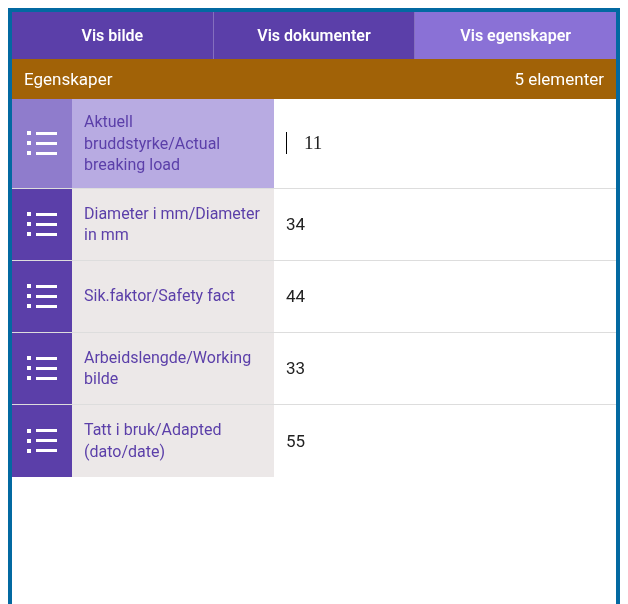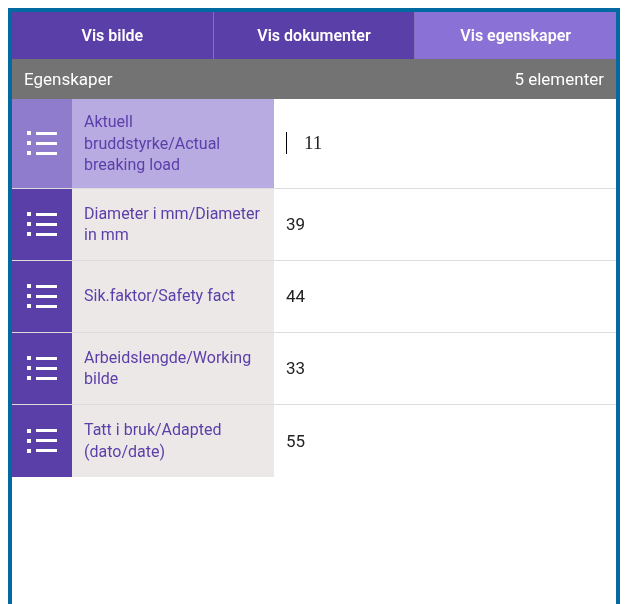--- a/index.html
+++ b/index.html
@@ -27,21 +27,21 @@
     cursor: pointer;
   }
   .tab:last-child { border-right: none; }
   .tab.active {
     background: #8a71d6;
   }
   .header {
     display: flex;
     justify-content: space-between;
     align-items: center;
-    background: #737373;
+    background: #a16207;
     color: #fff;
     padding: 10px 12px;
     font-size: 17px;
   }
   .rows {
     background: #fff;
   }
   .row {
     display: flex;
     align-items: stretch;
@@ -166,21 +166,21 @@
               <div class="dot"></div>
               <div class="bar"></div>
             </div>
             <div class="line">
               <div class="dot"></div>
               <div class="bar"></div>
             </div>
           </div>
         </div>
         <div class="label-cell">Diameter i mm/Diameter in mm</div>
-        <div class="value-cell">39</div>
+        <div class="value-cell">34</div>
       </div>
       <div class="row">
         <div class="icon-cell">
           <div class="list-icon">
             <div class="line">
               <div class="dot"></div>
               <div class="bar"></div>
             </div>
             <div class="line">
               <div class="dot"></div>

